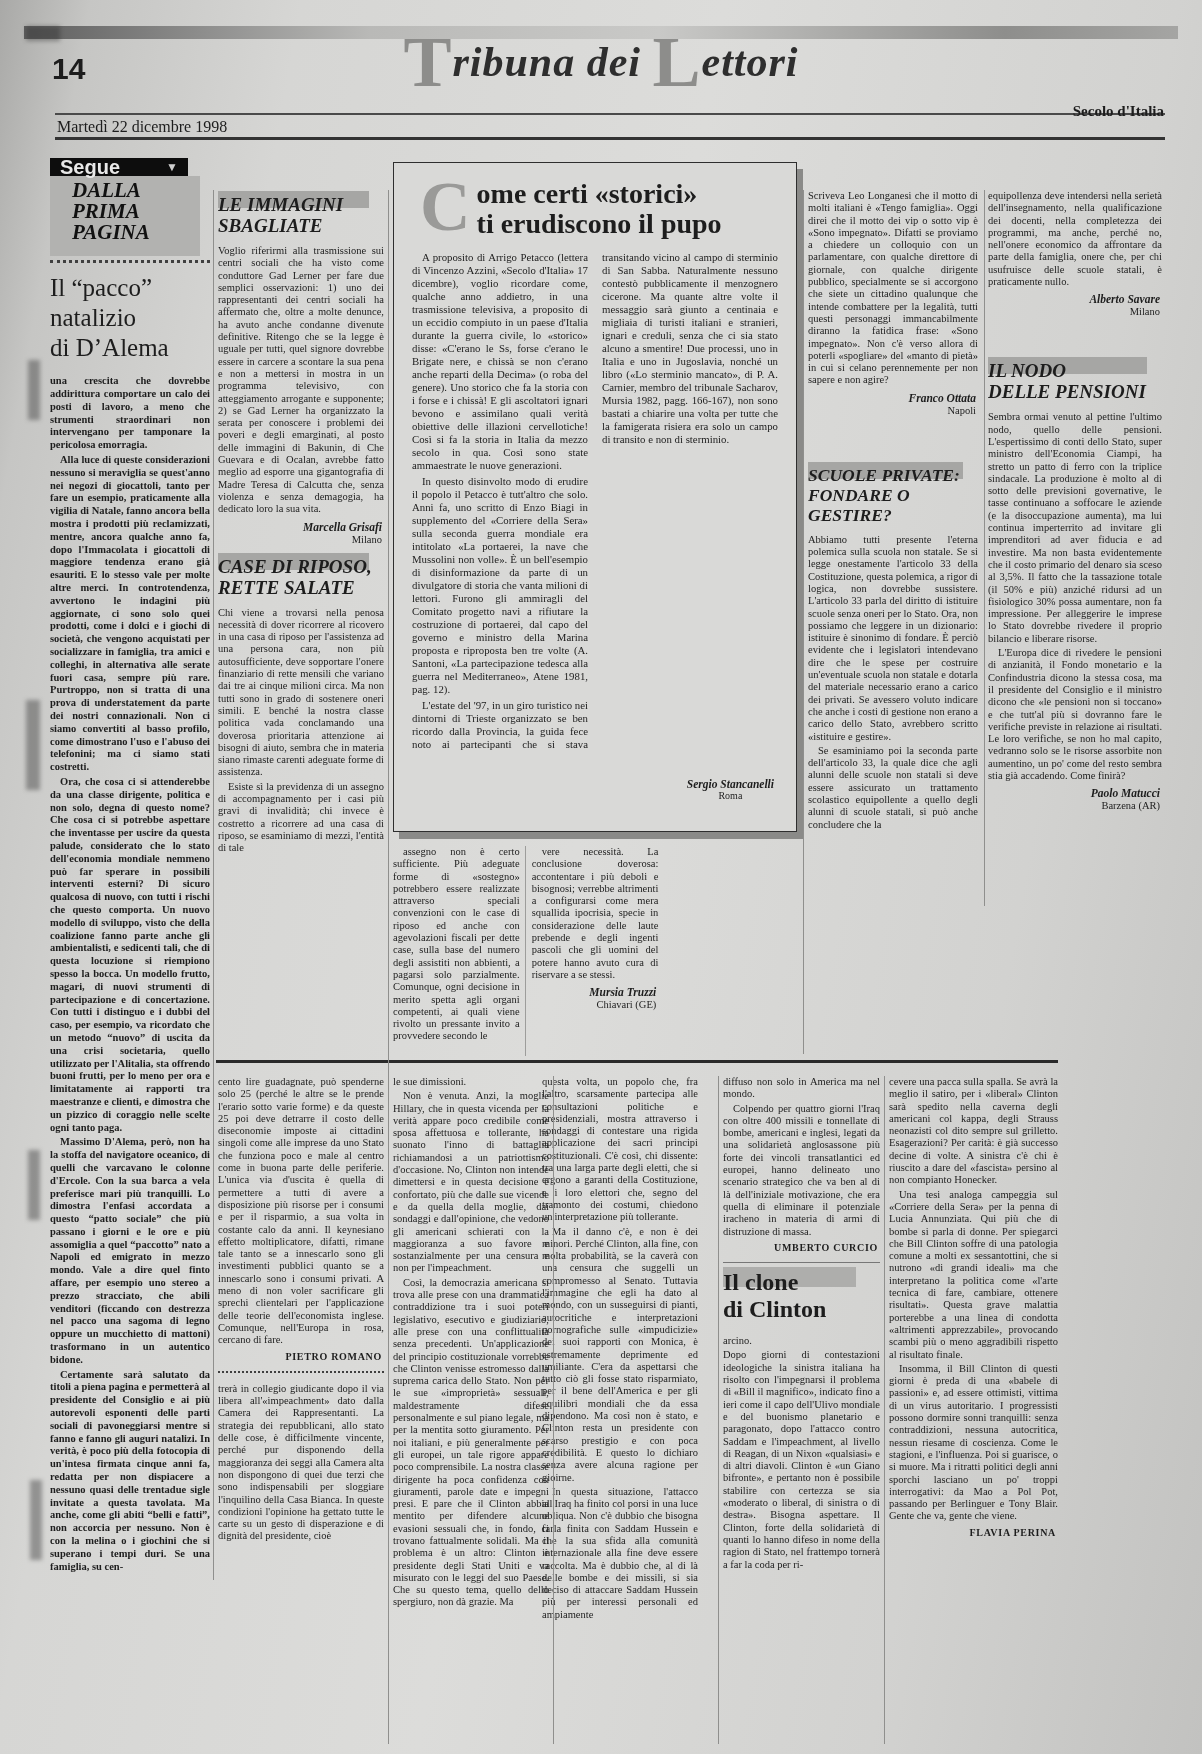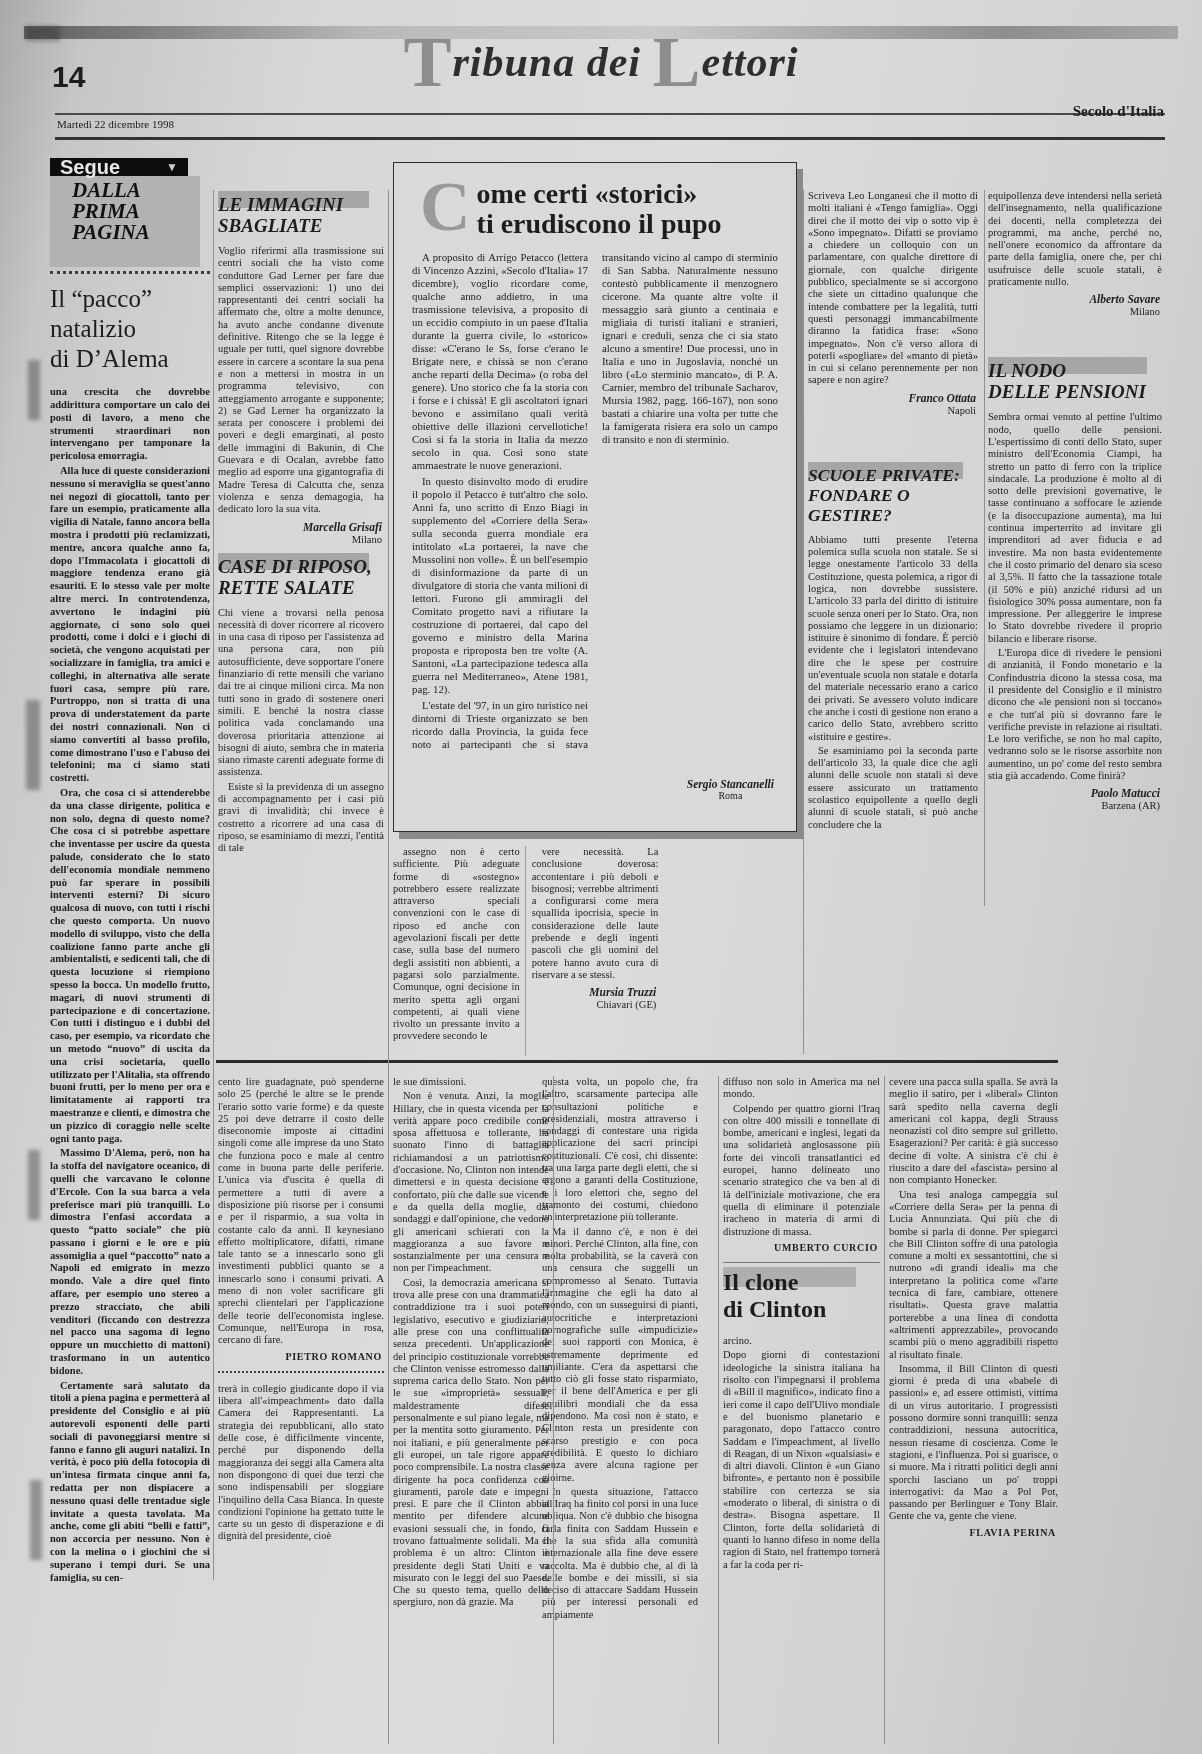--- a/index.html
+++ b/index.html
@@ -8,36 +8,36 @@
        font-family:"Liberation Serif", serif;color:#1d1d1d;}
   .abs{position:absolute;}
   .col{position:absolute;overflow:hidden;text-align:justify;
        font-size:10.5px;line-height:12.3px;}
   .col p{margin:0 0 2px 0;text-indent:10px;}
   .col p.noind{text-indent:0;}
   
   .topstrip{left:24px;top:26px;width:1154px;height:13px;
             background:linear-gradient(90deg,#5f5f5f,#b9b9b7 30%,#c9c9c7 55%,#8e8e8c 85%,#a5a5a3);}
   .topblob{left:26px;top:26px;width:34px;height:15px;background:#2c2c2c;filter:blur(1px);}
-  .pagenum{left:52px;top:60px;font-family:"Liberation Sans",sans-serif;font-weight:bold;font-size:30px;}
+  .pagenum{left:52px;top:52px;font-family:"Liberation Sans",sans-serif;font-weight:bold;font-size:30px;}
   .masthead{left:0;top:38px;width:1202px;text-align:center;font-weight:bold;font-style:italic;
             font-size:42px;color:#2e2e2e;letter-spacing:1px;}
   .masthead .cap{font-style:normal;font-size:72px;color:#8d8d8b;line-height:0;position:relative;top:10px;}
   .rule-a{left:55px;top:113px;width:1110px;height:2px;background:#4a4a4a;}
   .rule-b{left:55px;top:137px;width:1110px;height:3px;background:#333;}
-  .dateline{left:57px;top:118px;font-size:11px;}
+  .dateline{left:57px;top:118px;font-size:16px;}
   .papername{right:38px;top:103px;font-weight:bold;font-size:15px;}
   
   .segue-bar{width:138px;background:#0d0d0d;color:#e8e8e8;display:flex;align-items:center;
              justify-content:space-between;padding:3px 10px;font-family:"Liberation Sans",sans-serif;
              font-weight:bold;font-size:20px;box-sizing:border-box;}
   .segue-arrow{font-size:12px;color:#cfcfcf;}
   .kicker{width:150px;box-sizing:border-box;background:#b2b2b0;color:#111;
           font-weight:bold;font-style:italic;font-size:21px;line-height:21px;
-          padding:4px 6px 24px 22px;white-space:pre-line;}
+          padding:4px 6px 13px 22px;white-space:pre-line;}
   .dotted{border-top:3px dotted #3f3f3f;margin:4px 0 10px 0;}
   
   .roman-head{font-weight:bold;font-size:24px;line-height:27px;white-space:pre-line;
               margin:6px 0 12px 0;text-align:left;text-indent:0;}
   .ital-head{position:relative;font-weight:bold;font-style:italic;font-size:19px;line-height:21px;
              white-space:pre-line;margin:4px 0 9px 0;text-align:left;z-index:0;}
   .ital-head::before{content:"";position:absolute;left:-5px;top:-3px;width:94%;height:17px;
                      background:#a6a6a4;z-index:-1;}
   .bar-head{position:relative;z-index:0;}
   .bar-head::before{content:"";position:absolute;left:-5px;top:-2px;width:88%;height:20px;

